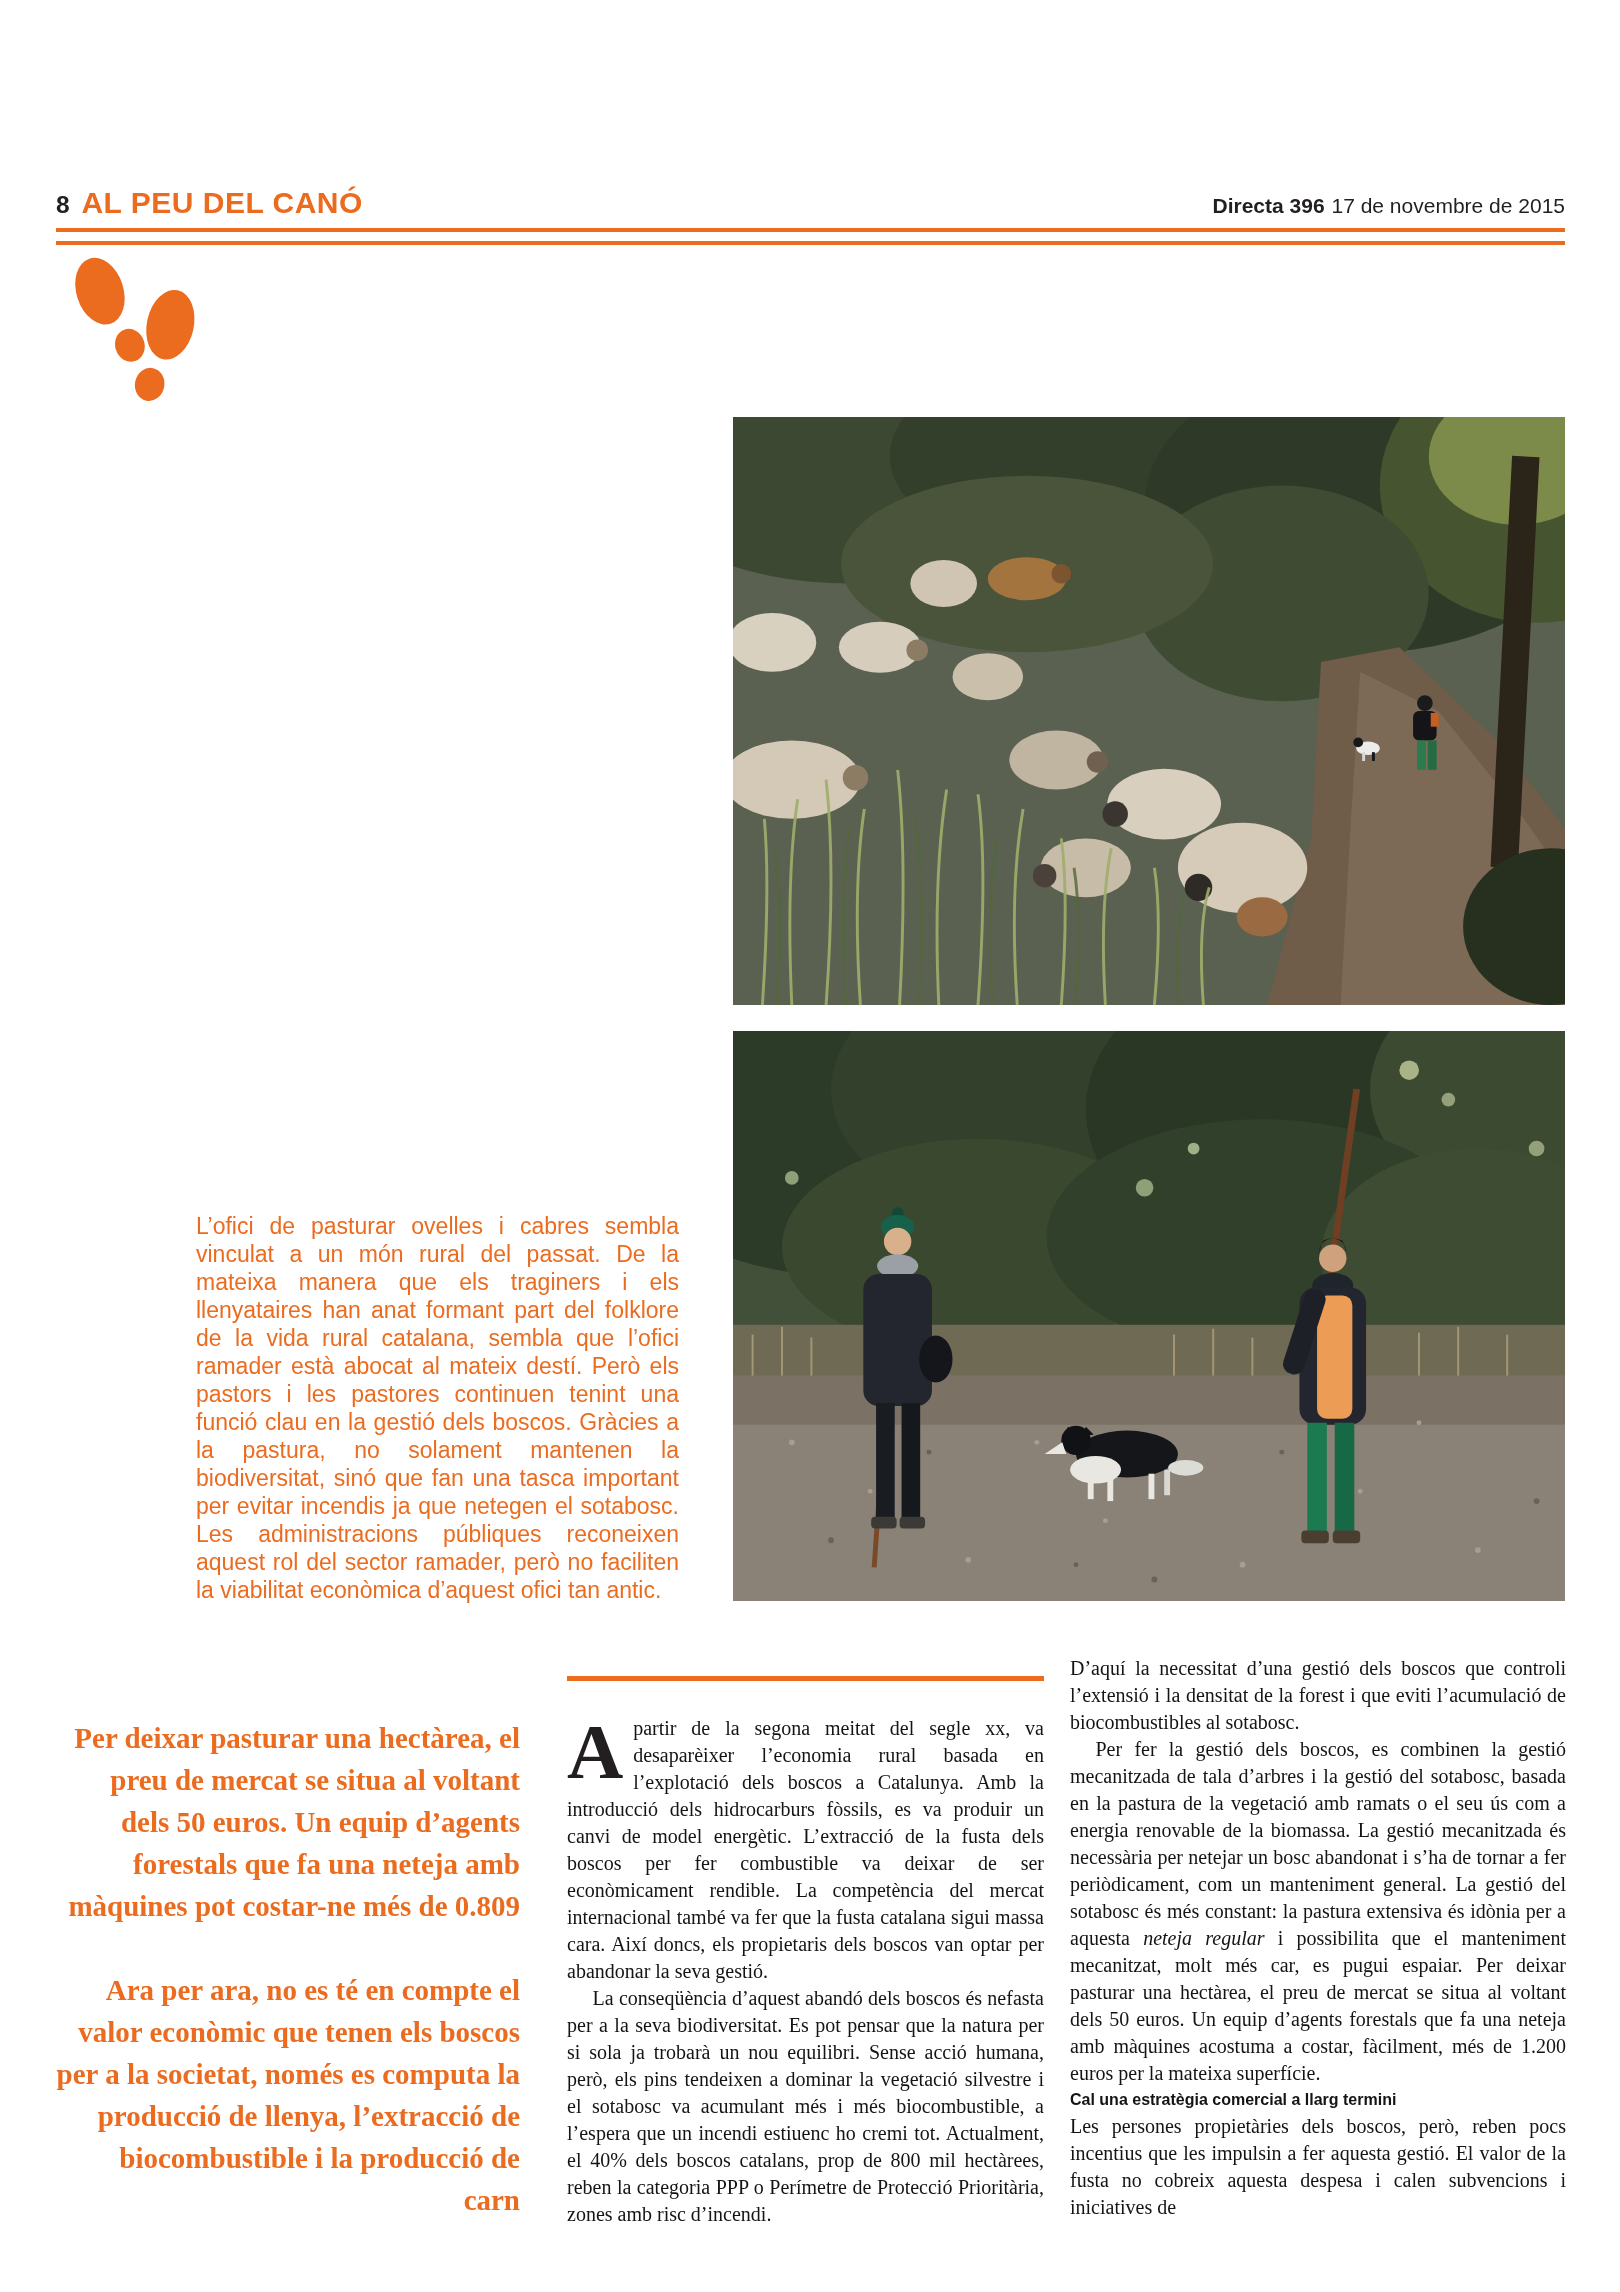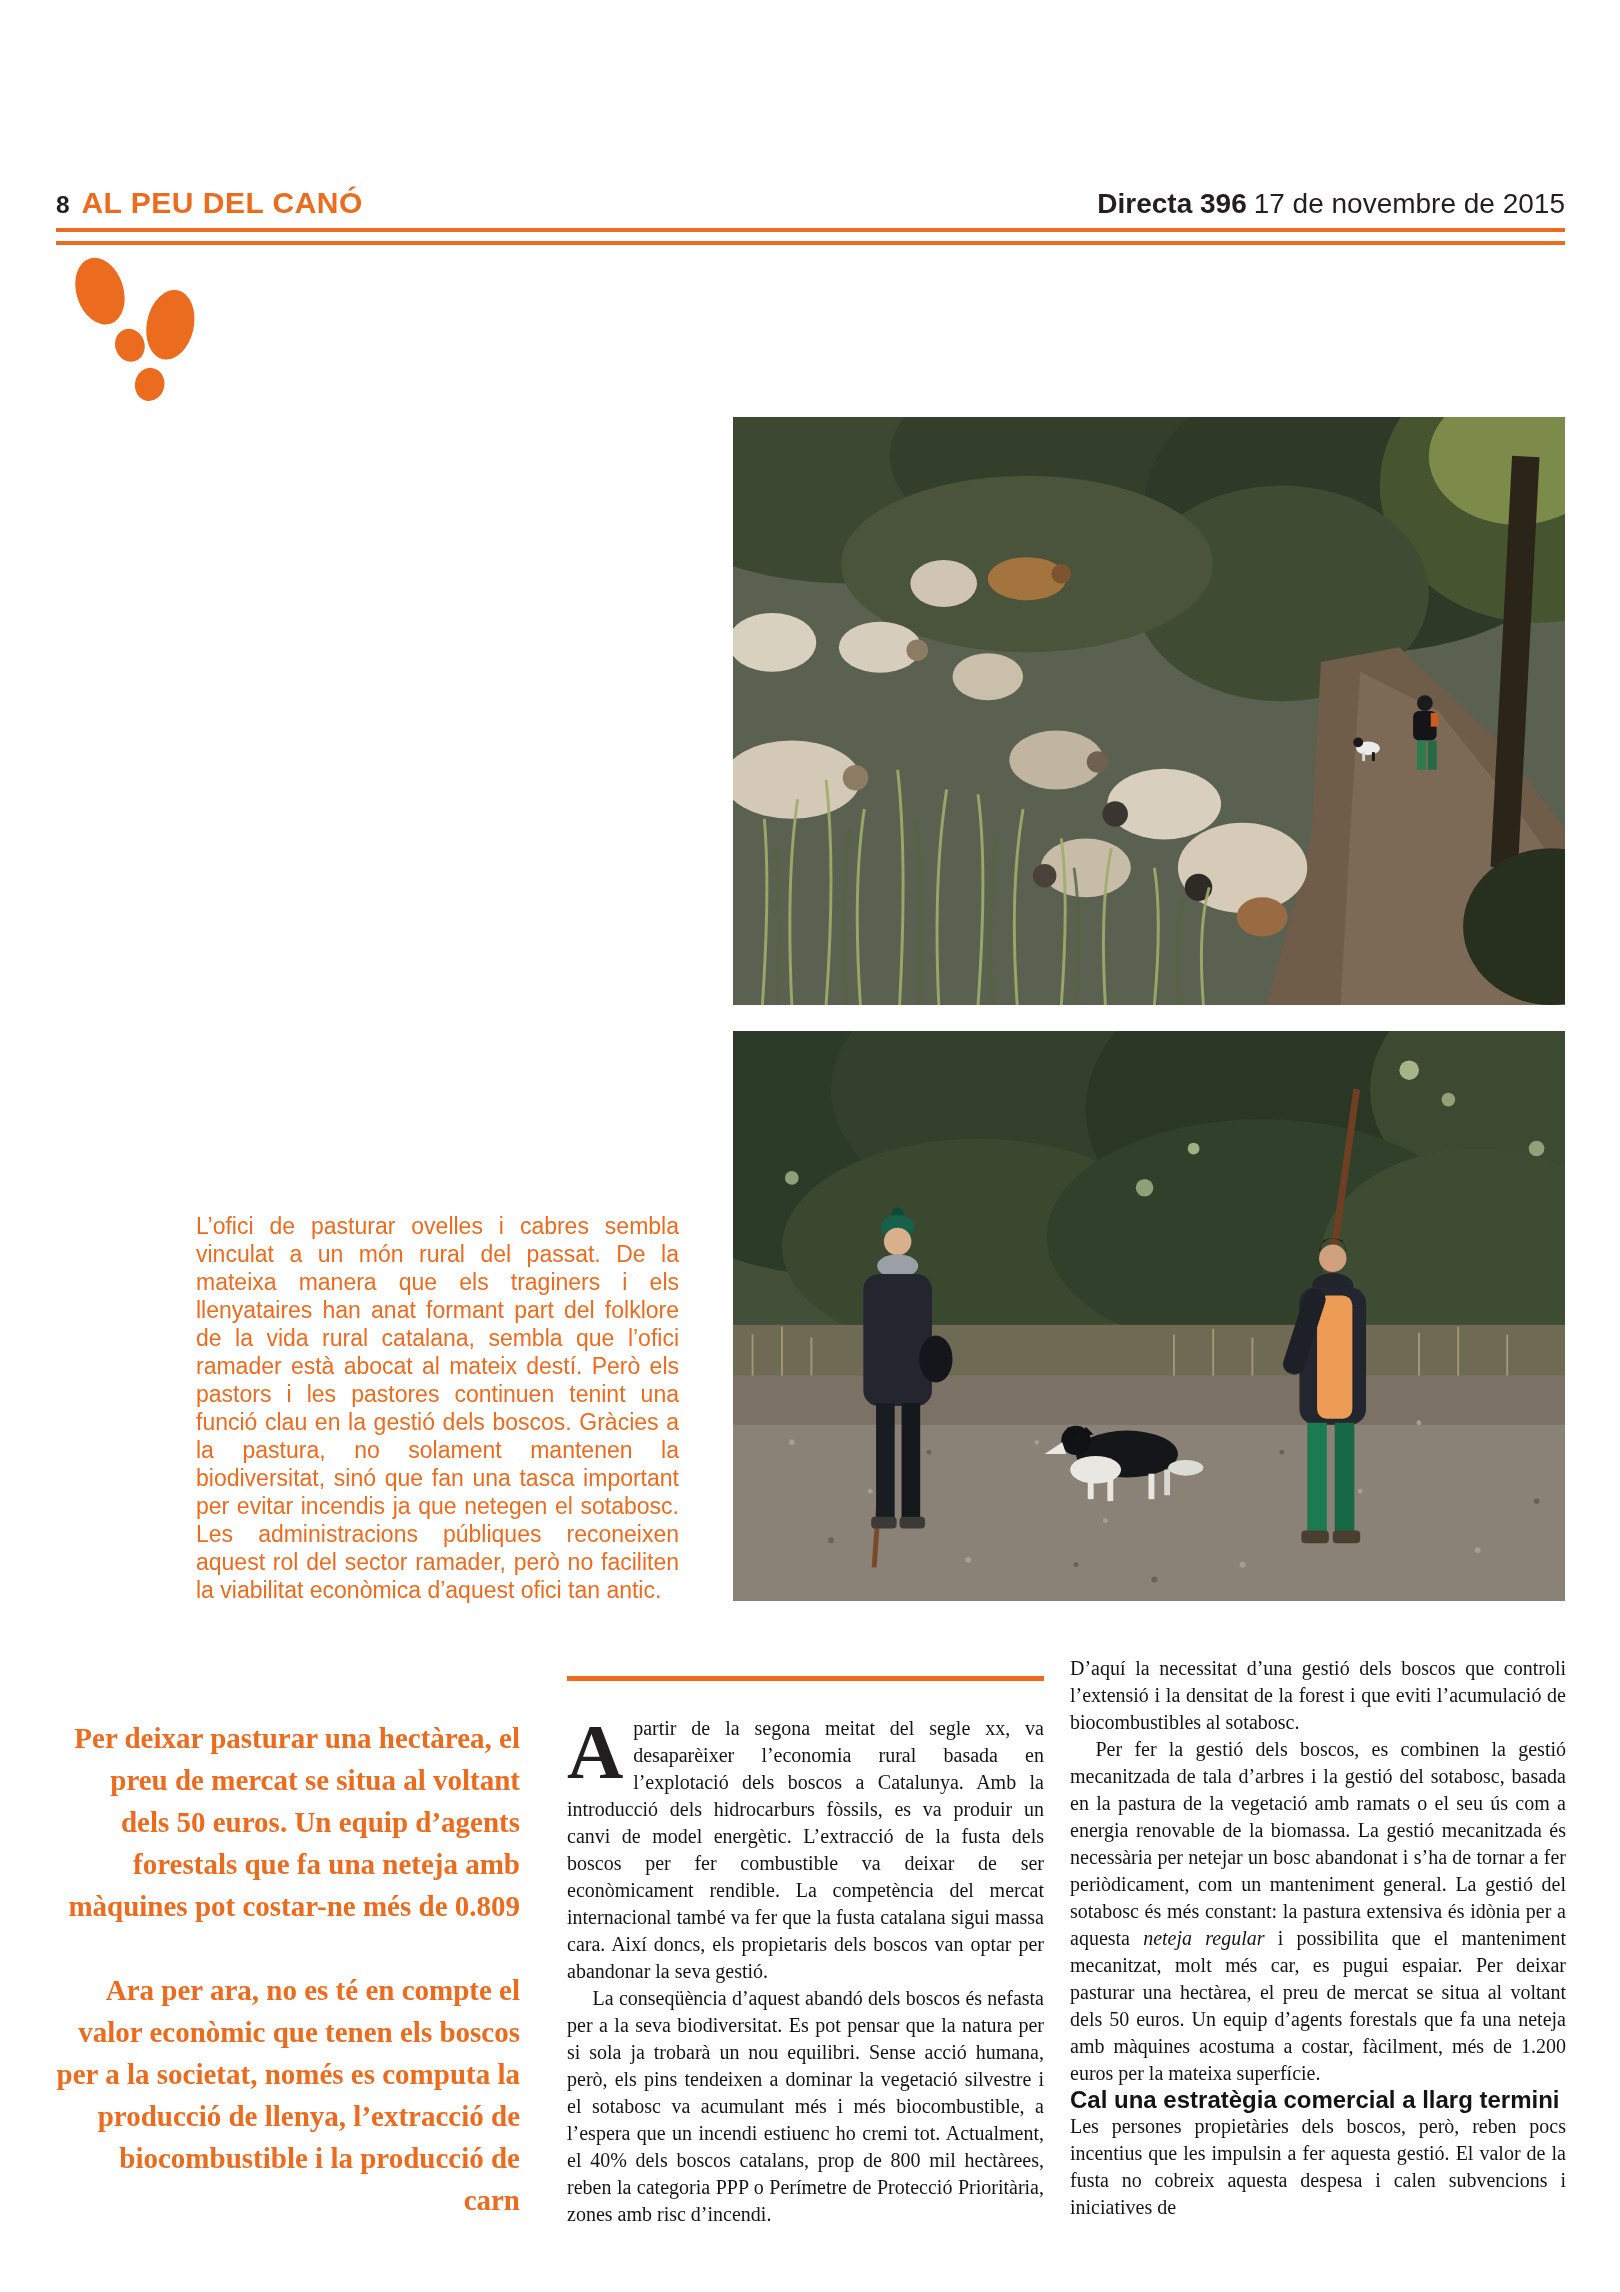--- a/index.html
+++ b/index.html
@@ -17,21 +17,21 @@
   }
 
   
   .header-row{
     position:absolute;left:56px;top:186px;width:1509px;
     display:flex;align-items:baseline;justify-content:space-between;
   }
   .header-left{display:flex;align-items:baseline;}
   .page-number{font-size:24.5px;font-weight:bold;color:var(--ink);}
   .section-title{font-size:30px;font-weight:bold;color:var(--accent);margin-left:11.8px;letter-spacing:0.5px;}
-  .issue-info{font-size:28px;color:var(--ink);}
+  .issue-info{font-size:21px;color:var(--ink);}
   .issue-name{font-weight:bold;margin-right:6.9px;}
   .rule{position:absolute;left:56px;width:1509px;height:3.9px;background:var(--accent);}
   .rule-1{top:228px;}
   .rule-2{top:241px;}
 
   
   .footprints{position:absolute;left:69px;top:245px;width:137px;height:167px;}
   .accent-fill{fill:var(--accent);}
 
   
@@ -92,21 +92,21 @@
     float:left;
     font-family:"Liberation Serif", serif;
     font-weight:bold;
     font-size:78px;line-height:65px;
     padding:3.9px 9.8px 0 0;
     color:var(--ink);
   }
   .subhead{
     font-family:"Liberation Sans", sans-serif;
     font-weight:bold;
-    font-size:24px;line-height:25.5px;
+    font-size:16px;line-height:25.5px;
     margin:25.5px 0 2px 0;
     text-align:left;
     color:#141414;
   }
   .italic{font-style:italic;}
 </style>
 </head>
 <body>
 
 <div class="page">

